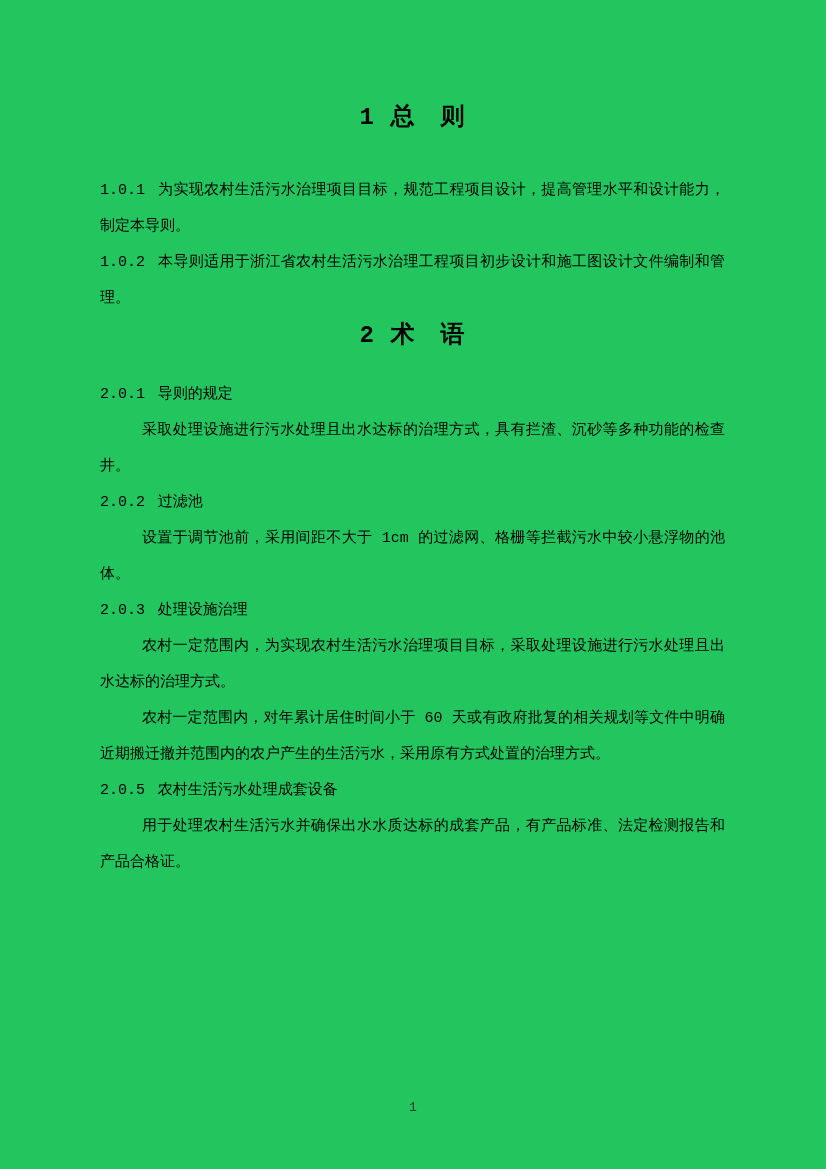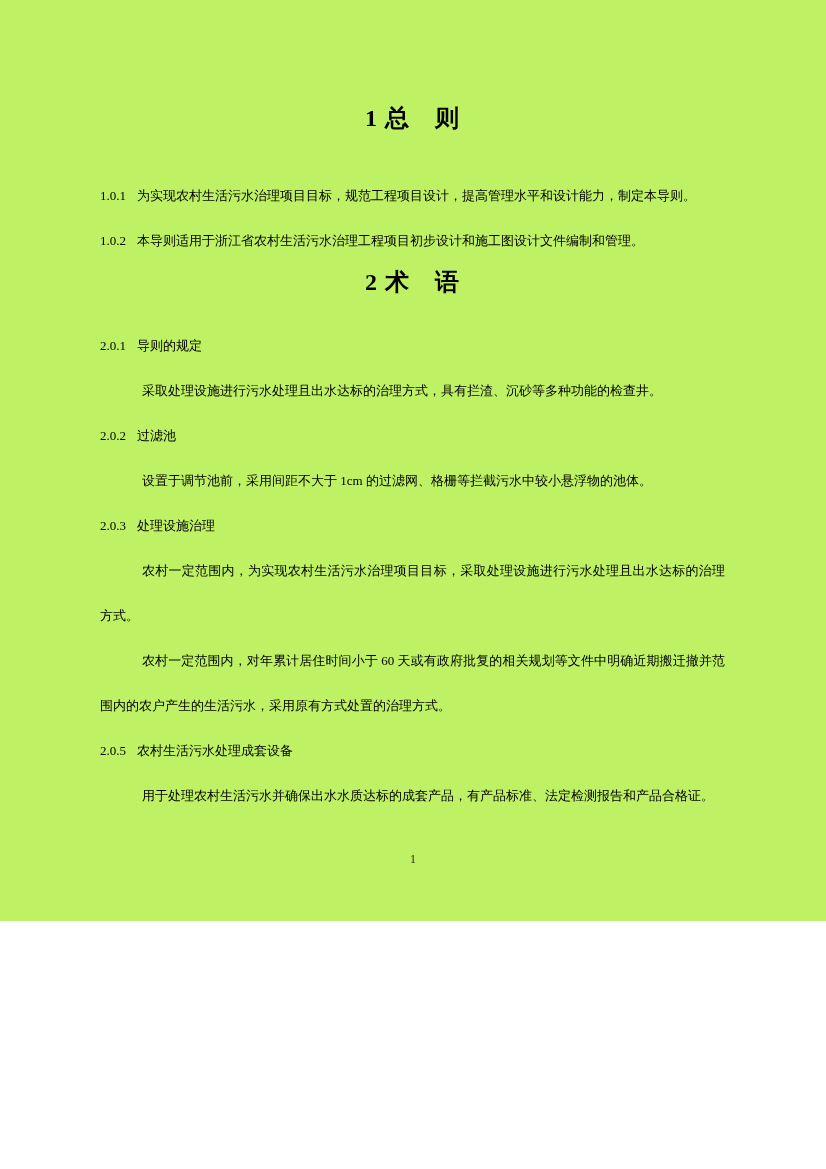--- a/index.html
+++ b/index.html
@@ -3,24 +3,24 @@
 <meta charset="utf-8">
 <style>
   html, body {
     margin: 0;
     padding: 0;
     background: #ffffff;
   }
   .page {
     position: relative;
     width: 826px;
-    height: 921px;
-    background: #bef264;
+    height: 1169px;
+    background: #22c55e;
     color: #000000;
-    font-family: Liberation Serif, serif;
+    font-family: Liberation Mono, monospace;
     overflow: hidden;
   }
   .content {
     position: absolute;
     left: 100px;
     top: 103px;
     width: 625px;
   }
   .section-title {
     font-size: 24px;
@@ -32,22 +32,22 @@
   }
   .section-title.first {
     margin-bottom: 40px;
   }
   .section-title.second {
     margin-top: 4px;
     margin-bottom: 26px;
   }
   .clause, .term-line, .definition {
     margin: 0;
-    font-size: 13px;
-    line-height: 45px;
+    font-size: 15px;
+    line-height: 36px;
     text-align: justify;
     text-justify: inter-ideograph;
   }
   .num {
     margin-right: 0.85em;
   }
   .definition {
     text-indent: 42px;
   }
   .page-number {

